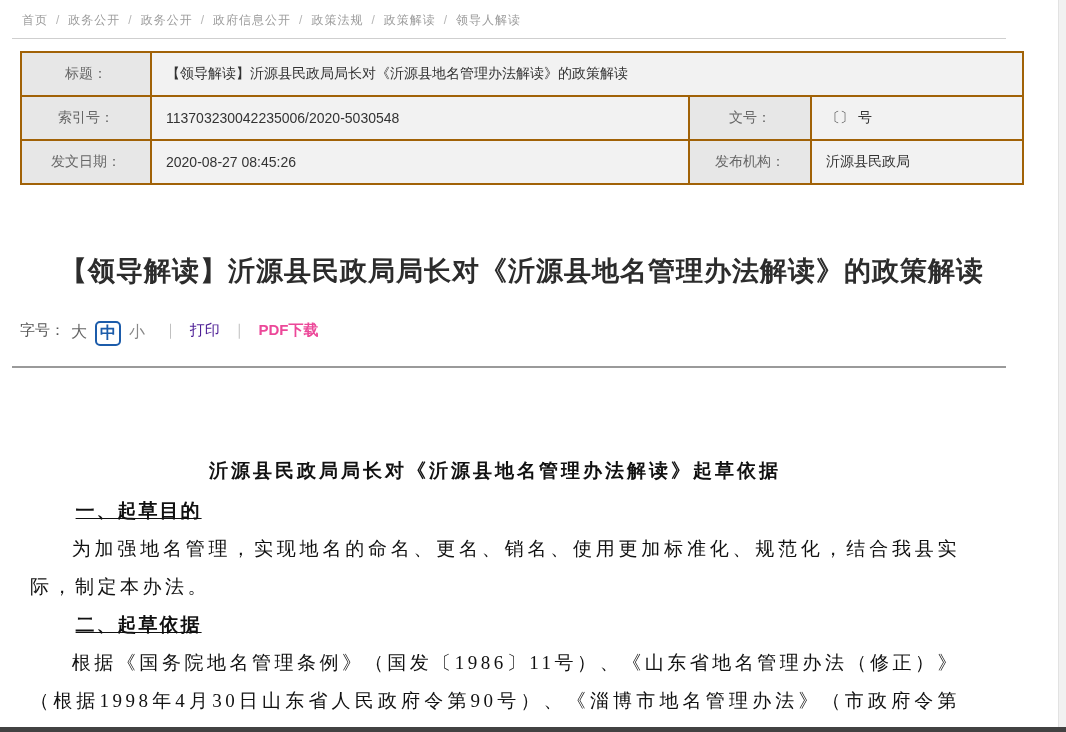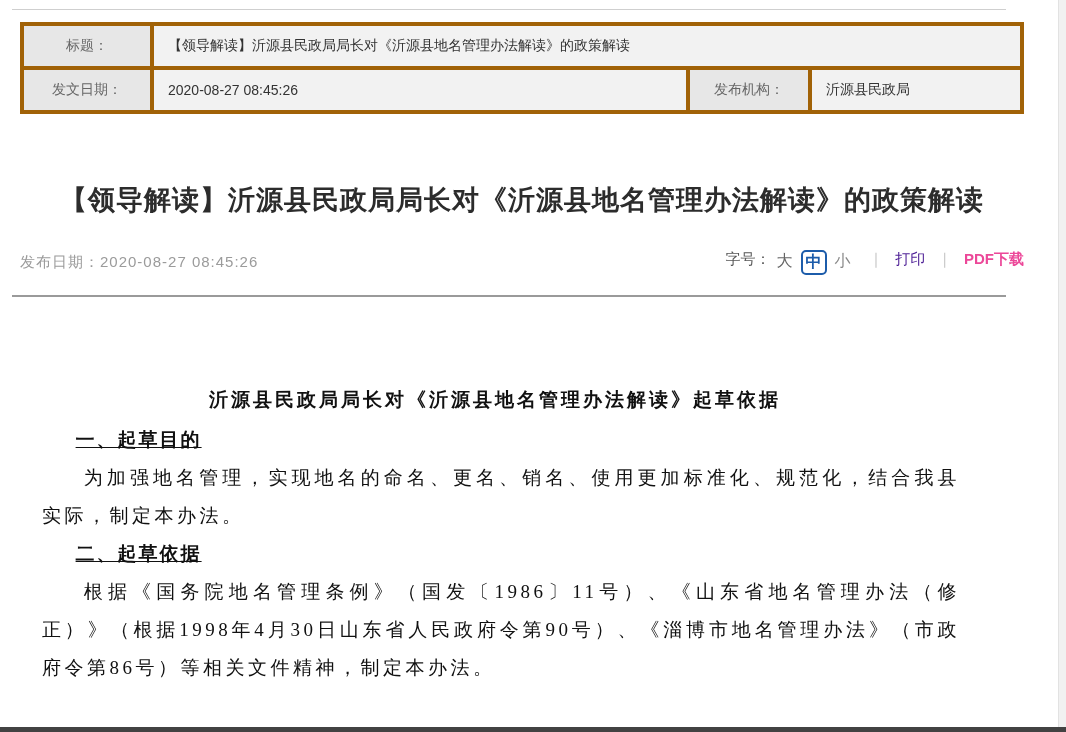--- a/index.html
+++ b/index.html
@@ -29,21 +29,21 @@
   }
 
   
   .meta-table {
     margin: 12px 42px 0 20px;
     width: 1004px;
     border-collapse: collapse;
     font-size: 14px;
   }
   .meta-table td {
-    border: 4px solid #a16207;
+    border: 2px solid #a16207;
     height: 44px;
     padding: 0 14px;
   }
   .meta-table td.lbl {
     background: #e7e7e7;
     color: #666666;
     text-align: center;
     width: 130px;
   }
   .meta-table td.lbl.narrow { width: 122px; }
@@ -118,21 +118,20 @@
   .content .subtitle {
     font-weight: bold;
     text-indent: 2.4em;
     letter-spacing: 2px;
     text-decoration: underline;
   }
   .content p.para {
     text-indent: 2.2em;
     text-align: justify;
     letter-spacing: 3.5px;
-    margin-left: 12px;
   }
 
   
   .scrollbar-track {
     position: absolute;
     top: 0; right: 0;
     width: 8px; height: 732px;
     background: #f1f1f1;
     border-left: 1px solid #e2e2e2;
   }
@@ -141,42 +140,50 @@
     left: 0; bottom: 0;
     width: 1066px; height: 5px;
     background: #424242;
   }
 </style>
 </head>
 <body>
 
 <div class="page">
 
+  <nav class="breadcrumb">
+    <a>首页</a><span class="sep">/</span><a>政务公开</a><span class="sep">/</span><a>政务公开</a><span class="sep">/</span><a>政府信息公开</a><span class="sep">/</span><a>政策法规</a><span class="sep">/</span><a>政策解读</a><span class="sep">/</span><a>领导人解读</a>
+  </nav>
 
   <hr class="top-divider">
 
   <table class="meta-table">
     <tbody>
         <tr>
       <td class="lbl">标题：</td>
       <td class="val" colspan="3">【领导解读】沂源县民政局局长对《沂源县地名管理办法解读》的政策解读</td>
+    </tr>
+    <tr>
+      <td class="lbl">索引号：</td>
+      <td class="val">113703230042235006/2020-5030548</td>
+      <td class="lbl narrow">文号：</td>
+      <td class="val right-val">〔〕 号</td>
     </tr>
     <tr>
       <td class="lbl">发文日期：</td>
       <td class="val">2020-08-27 08:45:26</td>
       <td class="lbl narrow">发布机构：</td>
       <td class="val right-val">沂源县民政局</td>
     </tr>
   </tbody>
     </table>
 
   <h1 class="article-title">【领导解读】沂源县民政局局长对《沂源县地名管理办法解读》的政策解读</h1>
 
   <div class="meta-line">
-    <span class="pubdate">发布日期：2020-08-27 08:45:26</span>
     <span class="tools">
       <span class="fs-label">字号：</span>
       <span class="fs-btn large">大</span>
       <span class="fs-btn active">中</span>
       <span class="fs-btn">小</span>
       <span class="bar">｜</span>
       <a class="print-link">打印</a>
       <span class="bar">｜</span>
       <a class="pdf-link">PDF下载</a>
     </span>

